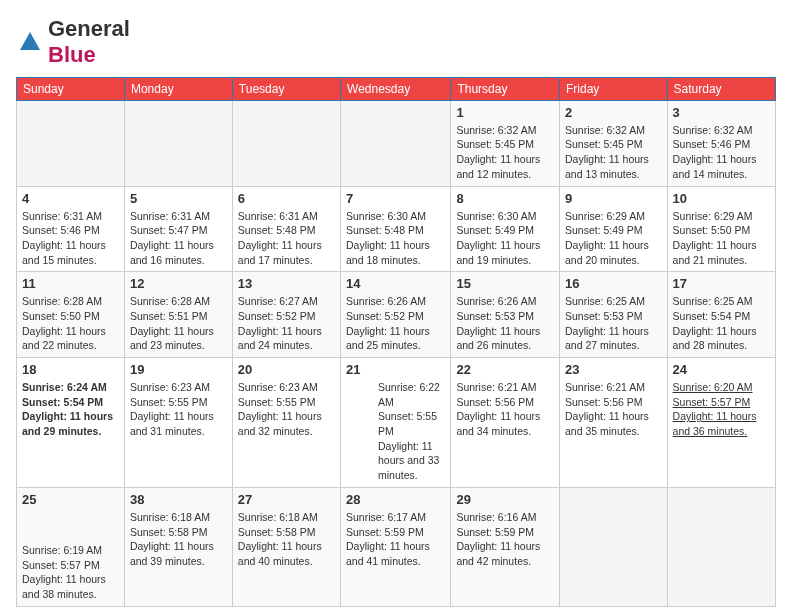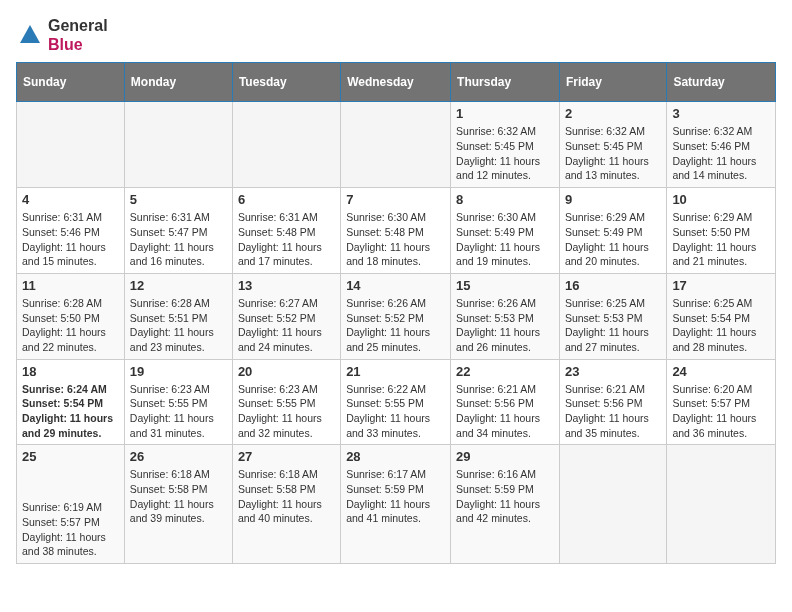--- a/index.html
+++ b/index.html
@@ -15,21 +15,21 @@
       justify-content: space-between;
       align-items: flex-start;
       margin-bottom: 8px;
     }
     .logo {
       display: flex;
       align-items: center;
       gap: 4px;
     }
     .logo-text {
-      font-size: 16px;
+      font-size: 22px;
       font-weight: bold;
       line-height: 1.2;
     }
     .logo-general { color: #333; }
     .logo-blue { color: #be185d; }
     .logo-icon {
       width: 28px;
       height: 28px;
     }
     .title-block {
@@ -43,26 +43,26 @@
     .location {
       font-size: 14px;
       color: #555;
     }
     .calendar {
       width: 100%;
       border-collapse: collapse;
       font-size: 11px;
     }
     .calendar th {
-      background-color: #737373;
+      background-color: #ef4444;
       color: #fff;
       text-align: left;
-      padding: 12px 6px;
+      padding: 4px 6px;
       font-size: 12px;
-      font-weight: bold;
+      font-weight: normal;
       border: 1px solid #2a7ab5;
     }
     .calendar td {
       border: 1px solid #ccc;
       vertical-align: top;
       padding: 4px 5px;
       width: 113px;
       min-height: 80px;
       background: #fff;
     }
@@ -242,52 +242,52 @@
 Daylight: 11 hours and 31 minutes.</div>
         </td>
         <td>
           <span class="day-num">20</span>
           <div class="day-info" style="white-space: pre-line;">Sunrise: 6:23 AM
 Sunset: 5:55 PM
 Daylight: 11 hours and 32 minutes.</div>
         </td>
         <td>
           <span class="day-num">21</span>
-          <div class="day-info" style="white-space: pre-line;">Sunrise: 6:22 AM
+          <div class="day-info" style="white-space: pre-line; margin-left: 32px;">Sunrise: 6:22 AM
 Sunset: 5:55 PM
 Daylight: 11 hours and 33 minutes.</div>
         </td>
         <td>
           <span class="day-num">22</span>
           <div class="day-info" style="white-space: pre-line;">Sunrise: 6:21 AM
 Sunset: 5:56 PM
 Daylight: 11 hours and 34 minutes.</div>
         </td>
         <td>
           <span class="day-num">23</span>
           <div class="day-info" style="white-space: pre-line;">Sunrise: 6:21 AM
 Sunset: 5:56 PM
 Daylight: 11 hours and 35 minutes.</div>
         </td>
         <td>
           <span class="day-num">24</span>
-          <div class="day-info" style="white-space: pre-line;">Sunrise: 6:20 AM
+          <div class="day-info" style="white-space: pre-line; text-decoration: underline;">Sunrise: 6:20 AM
 Sunset: 5:57 PM
 Daylight: 11 hours and 36 minutes.</div>
         </td>
       </tr>
       <tr>
         <td>
           <span class="day-num">25</span>
           <div class="day-info" style="white-space: pre-line; margin-top: 36px;">Sunrise: 6:19 AM
 Sunset: 5:57 PM
 Daylight: 11 hours and 38 minutes.</div>
         </td>
         <td>
-          <span class="day-num">26</span>
+          <span class="day-num">38</span>
           <div class="day-info" style="white-space: pre-line;">Sunrise: 6:18 AM
 Sunset: 5:58 PM
 Daylight: 11 hours and 39 minutes.</div>
         </td>
         <td>
           <span class="day-num">27</span>
           <div class="day-info" style="white-space: pre-line;">Sunrise: 6:18 AM
 Sunset: 5:58 PM
 Daylight: 11 hours and 40 minutes.</div>
         </td>

